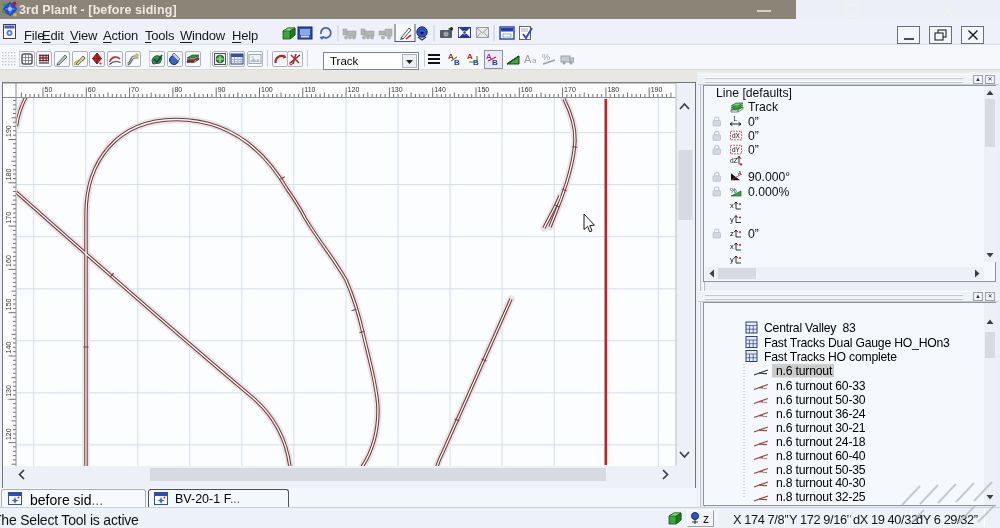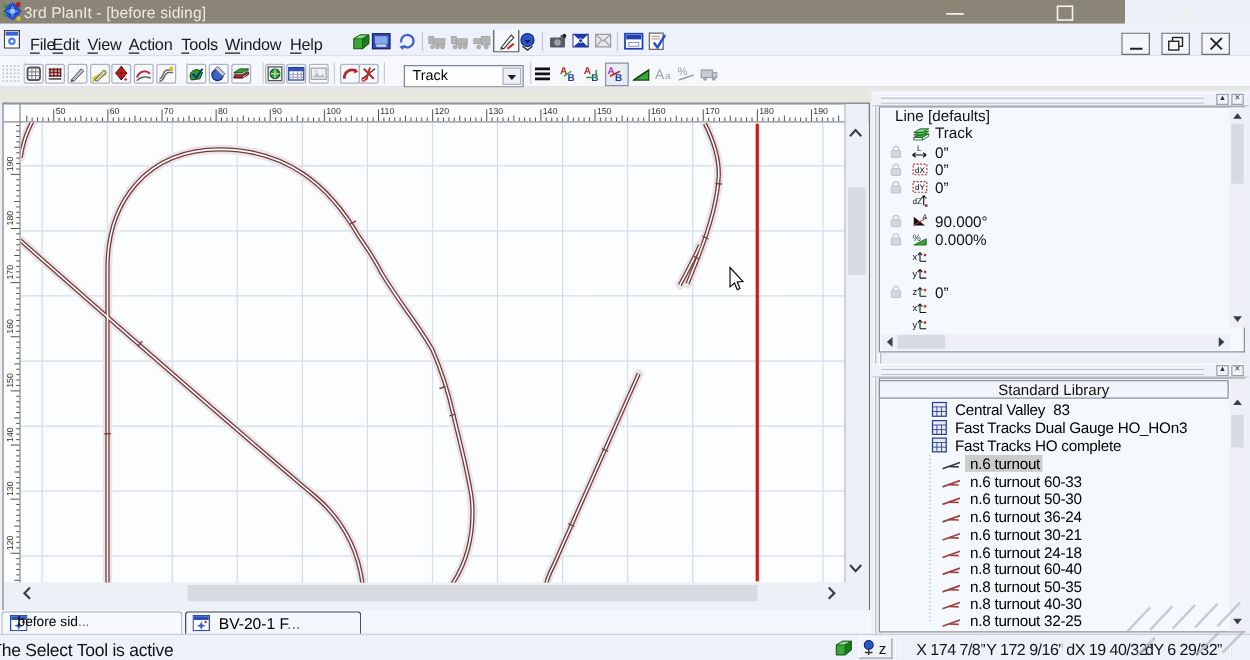--- a/index.html
+++ b/index.html
@@ -1,19 +1,19 @@
 <!DOCTYPE html>
 <html><head><meta charset="utf-8">
 <style>
 *{margin:0;padding:0;box-sizing:border-box;}
 html,body{width:1000px;height:528px;overflow:hidden;font-family:"Liberation Sans",sans-serif;background:#eceff5;}
 .abs{position:absolute;}
 #page{position:relative;width:1000px;height:528px;}
 
-#title{left:0;top:0;width:900px;height:19px;background:#8a8576;color:#f2f0ea;font-size:13px;}
+#title{left:0;top:0;width:796px;height:19px;background:#8a8576;color:#f2f0ea;font-size:13px;font-weight:bold;}
 #title .t{position:absolute;left:19px;top:3px;font-size:12.5px;letter-spacing:0.1px;color:#eceae2;}
 
 #menu{left:0;top:19px;width:1000px;height:26px;background:#eef1fa;border-bottom:1px solid #dadee8;}
 .mi{position:absolute;top:9px;font-size:13px;color:#1a1a1a;letter-spacing:-0.2px;}
 .mi u{text-decoration:underline;text-underline-offset:2px;}
 
 #tbar{left:0;top:45px;width:1000px;height:25px;background:#f6f8fc;border-bottom:1px solid #d8dbe3;}
 .tb{position:absolute;top:6px;width:16px;height:16px;border:1px solid #aab3c4;border-radius:2px;background:#f7f9fd;}
 .sep{position:absolute;top:5px;width:1px;height:17px;background:#c9cdd8;}
 
@@ -784,21 +784,20 @@
       <svg class="abs" style="left:8px;top:195px" width="279" height="13" viewBox="0 0 279 13">
         <path d="M9 2.5 L4.5 6.5 L9 10.5 Z" fill="#3a3f46"></path>
         <path d="M270 2.5 L274.5 6.5 L270 10.5 Z" fill="#3a3f46"></path>
       </svg>
       <div class="grip" style="top:219px"></div>
       <div class="abs" style="left:8px;top:222px;width:258px;height:2px;border-top:1px solid #fff;border-bottom:1px solid #c0c6d0;"></div>
       <div class="abs" style="left:8px;top:226px;width:258px;height:2px;border-top:1px solid #fff;border-bottom:1px solid #c0c6d0;"></div>
       <div class="gbtn" style="left:276px;top:220px">▲</div>
       <div class="gbtn" style="left:288px;top:220px">✕</div>
       <div class="pbody" style="top:230px;height:204px;"></div>
-      <div class="hdrbox" style="left:6px;top:232px;width:280px;height:15px;line-height:14px;">Standard Library</div>
       <svg class="abs" style="left:3px;top:0" width="297" height="434" viewBox="0 0 297 434">
         <line x1="44" y1="292" x2="44" y2="425" stroke="#9aa0ac" stroke-width="0.8" stroke-dasharray="1 2"></line>
         <g transform="translate(46,250)">
           <rect x="0" y="0" width="11" height="11" fill="#e8ecf8" stroke="#2a3f90" stroke-width="1"></rect>
           <path d="M0 3.5 H11 M3.5 3.5 V11 M7.2 3.5 V11 M0 7.2 H11" stroke="#2a3f90" stroke-width="0.7"></path>
         </g>
         <text x="64" y="260" font-size="12.2" fill="#000" letter-spacing="-0.2" xml:space="preserve">Central Valley  83</text>
         <g transform="translate(46,264.5)">
           <rect x="0" y="0" width="11" height="11" fill="#e8ecf8" stroke="#2a3f90" stroke-width="1"></rect>
           <path d="M0 3.5 H11 M3.5 3.5 V11 M7.2 3.5 V11 M0 7.2 H11" stroke="#2a3f90" stroke-width="0.7"></path>
@@ -869,21 +868,21 @@
       </svg>
     </div>
 <div class="abs" id="tabstrip">
       <div class="tab" style="left:1px;width:145px;border-color:#aab0bc;"></div>
       <svg class="abs" style="left:8px;top:4px" width="14" height="13" viewBox="0 0 14 13">
         <rect x="0.5" y="0.5" width="13" height="12" fill="#fdfdfd" stroke="#2a50b8" stroke-width="1"></rect>
         <rect x="1" y="1" width="12" height="3" fill="#2a50b8"></rect>
         <path d="M7 5 L8 7.5 L10.5 8.5 L8 9.5 L7 12 L6 9.5 L3.5 8.5 L6 7.5 Z" fill="#3a62d8"></path>
         <circle cx="10.5" cy="5.5" r="1" fill="#c03030"></circle>
       </svg>
-      <span class="abs" style="left:14px;top:4px;font-size:11px;">before sid<span style="color:#666">...</span></span>
+      <span class="abs" style="left:30px;top:4px;font-size:14px;">before sid<span style="color:#666">...</span></span>
       <div class="tab" style="left:148px;width:141px;border-color:#4a505c;background:#f4f7fb;"></div>
       <svg class="abs" style="left:154px;top:4px" width="14" height="13" viewBox="0 0 14 13">
         <rect x="0.5" y="0.5" width="13" height="12" fill="#fdfdfd" stroke="#2a50b8" stroke-width="1"></rect>
         <rect x="1" y="1" width="12" height="3" fill="#2a50b8"></rect>
         <path d="M7 5 L8 7.5 L10.5 8.5 L8 9.5 L7 12 L6 9.5 L3.5 8.5 L6 7.5 Z" fill="#3a62d8"></path>
         <circle cx="10.5" cy="5.5" r="1" fill="#c03030"></circle>
       </svg>
       <span class="abs" style="left:175px;top:4px;font-size:12.5px;">BV-20-1 F<span style="color:#666">...</span></span>
     </div>
 <div class="abs" id="status">

